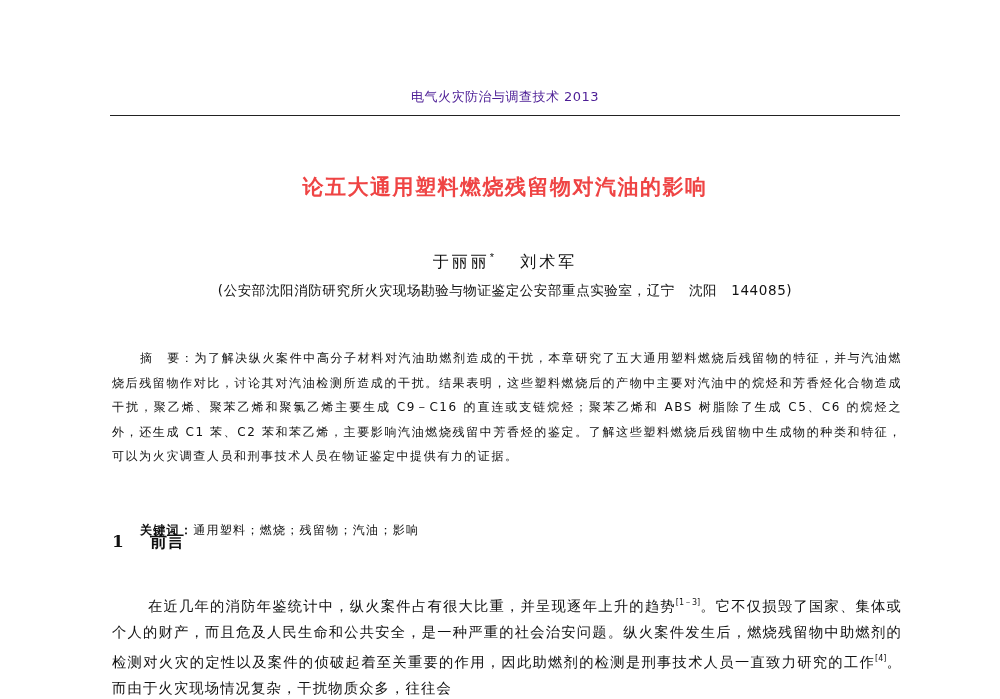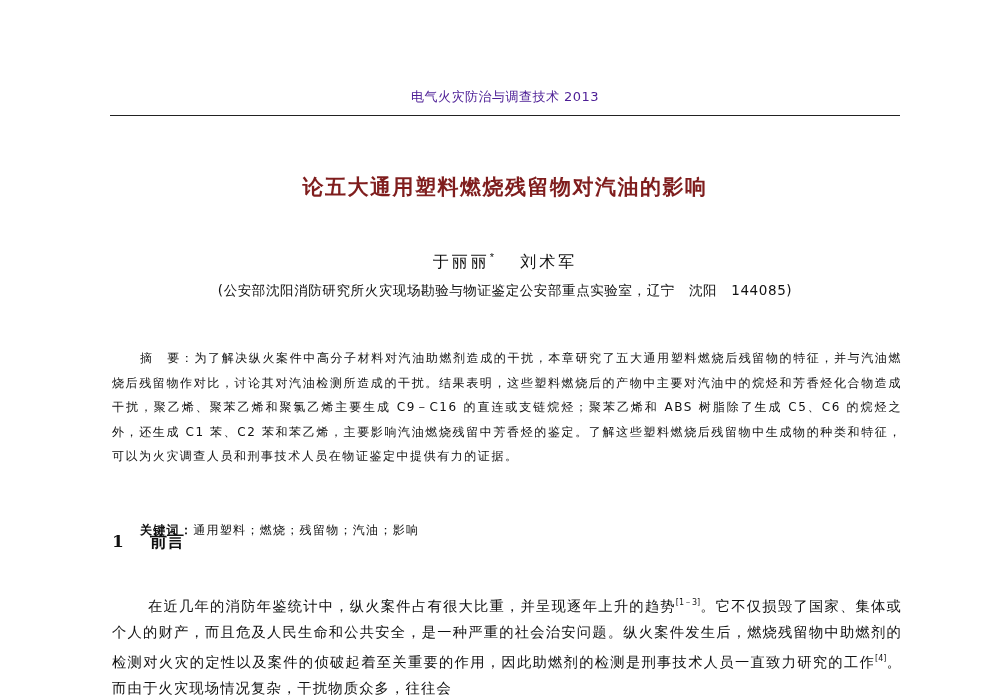--- a/index.html
+++ b/index.html
@@ -37,21 +37,21 @@
     .title {
       position: absolute;
       left: 110px;
       width: 790px;
       top: 173px;
       text-align: center;
       font-family: "DejaVu Sans", sans-serif;
       font-weight: bold;
       font-size: 21px;
       letter-spacing: 1.5px;
-      color: #7f1d1d;
+      color: #ef4444;
     }
     .authors {
       position: absolute;
       left: 110px;
       width: 790px;
       top: 251px;
       text-align: center;
       font-family: Liberation Sans, sans-serif;
       font-size: 16px;
       letter-spacing: 3px;

